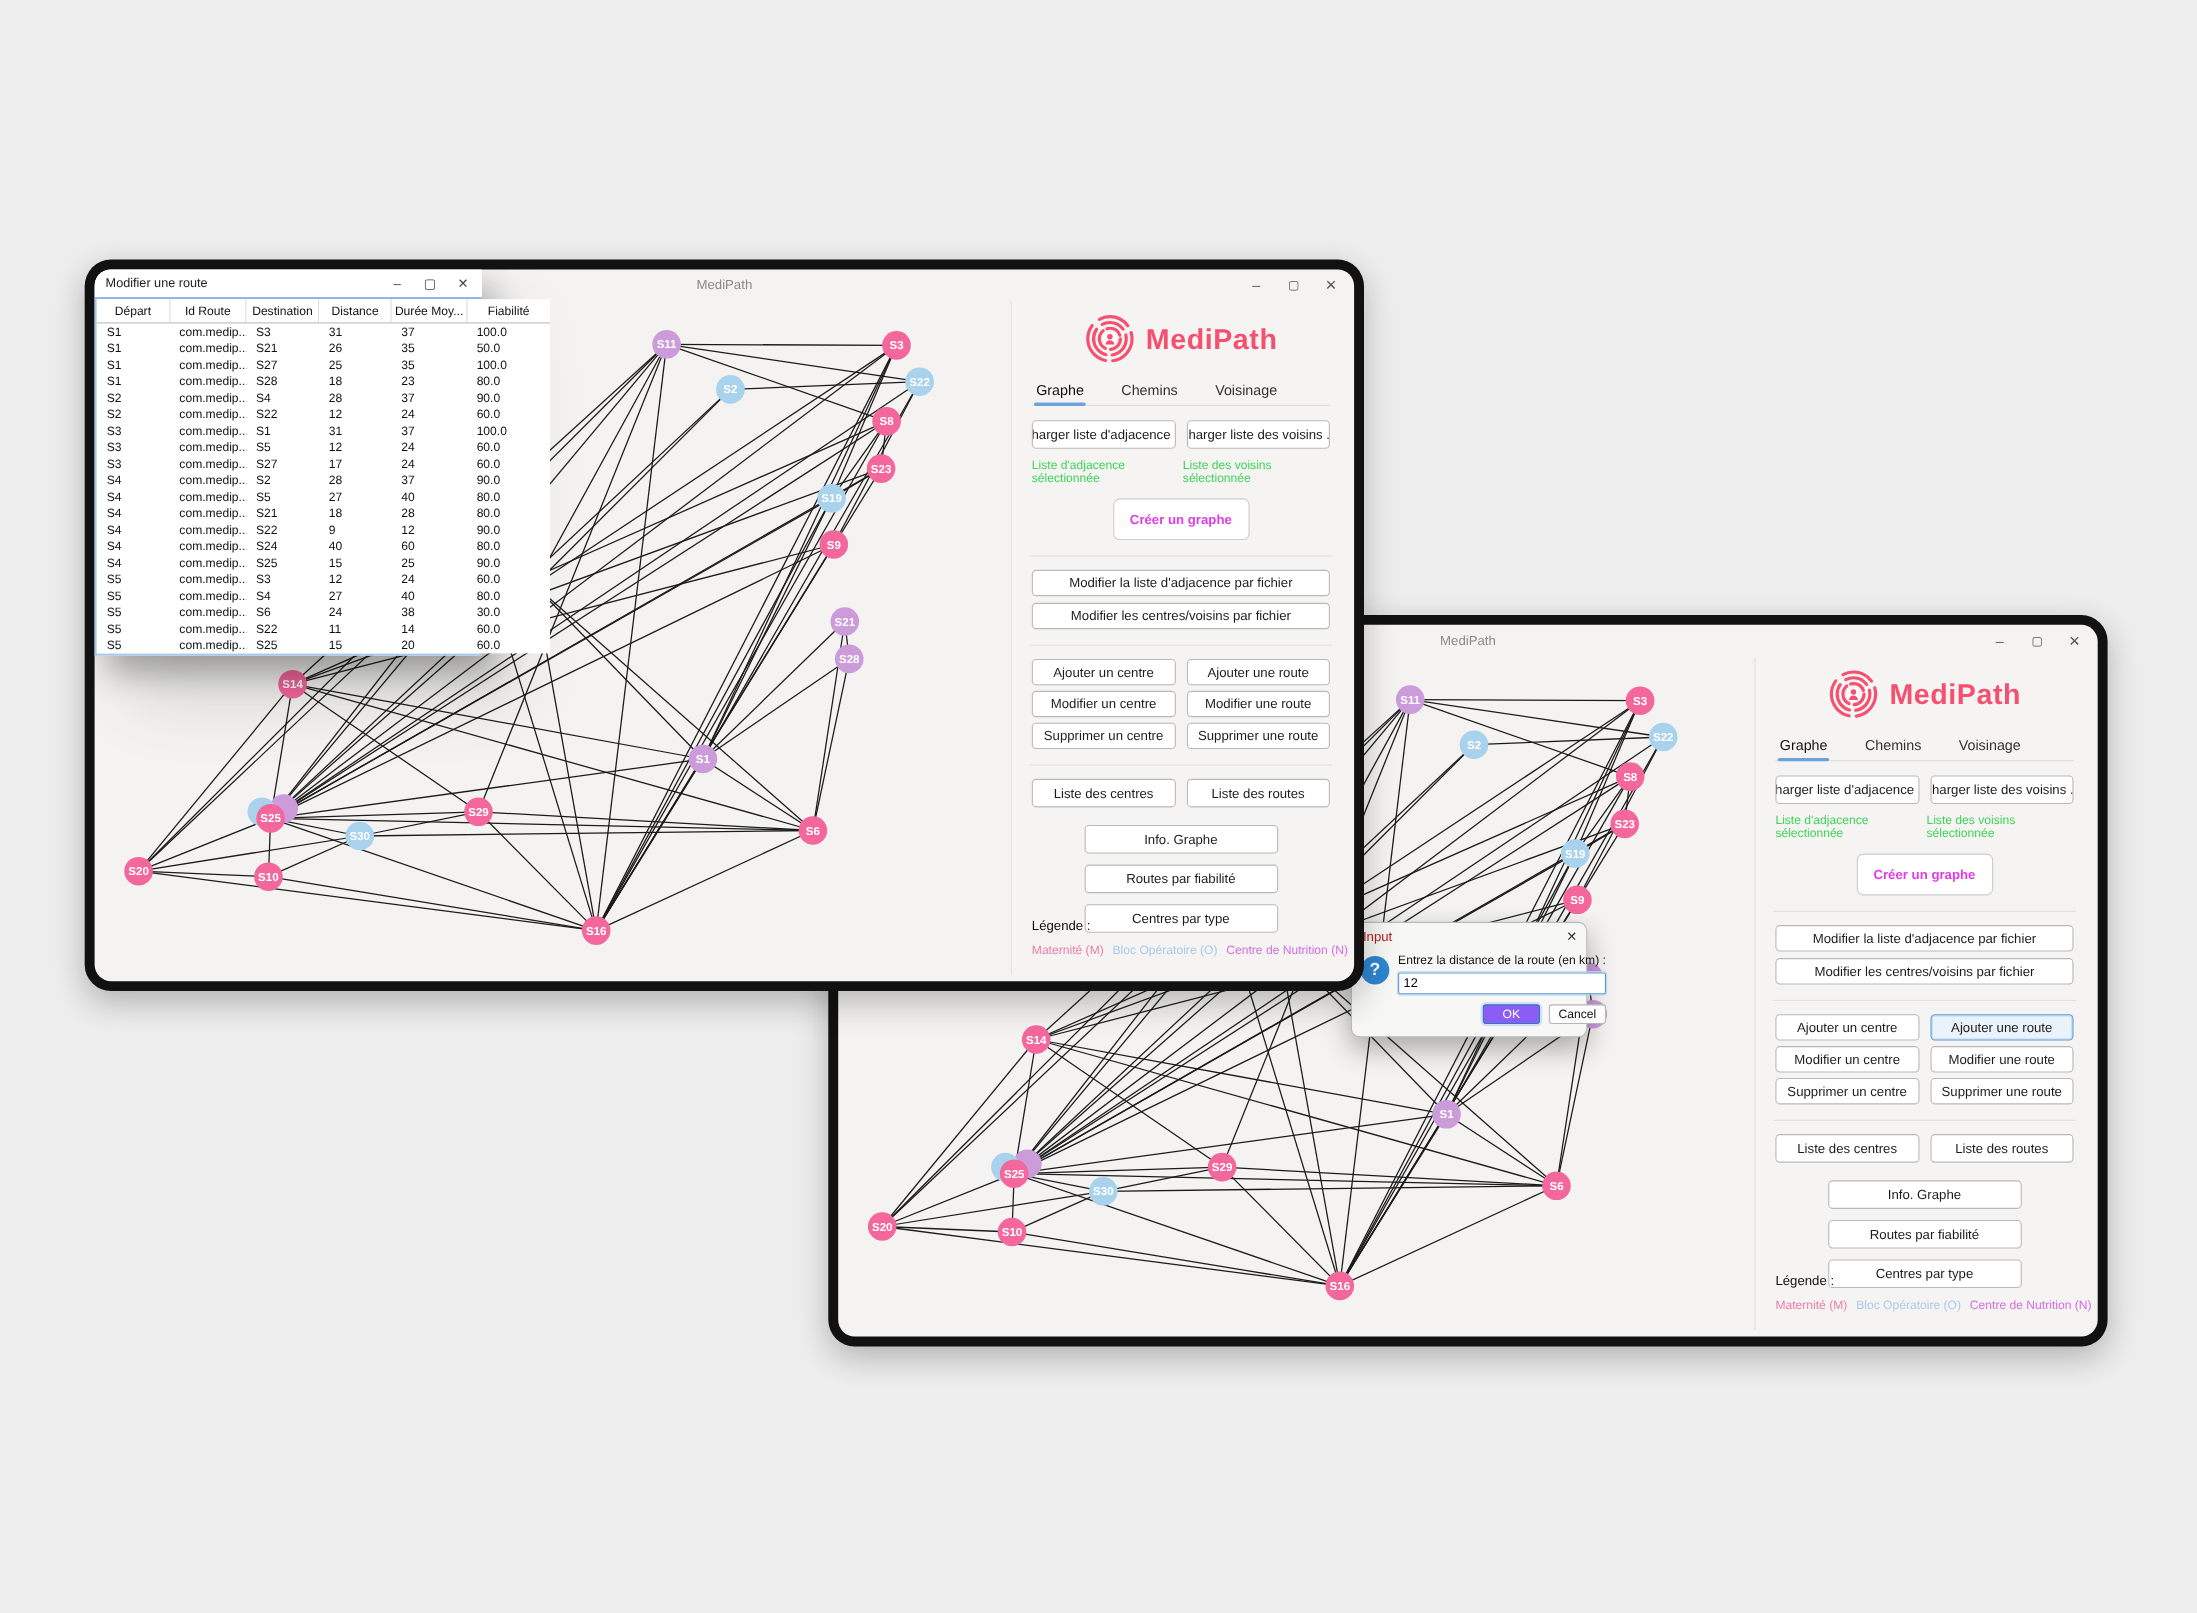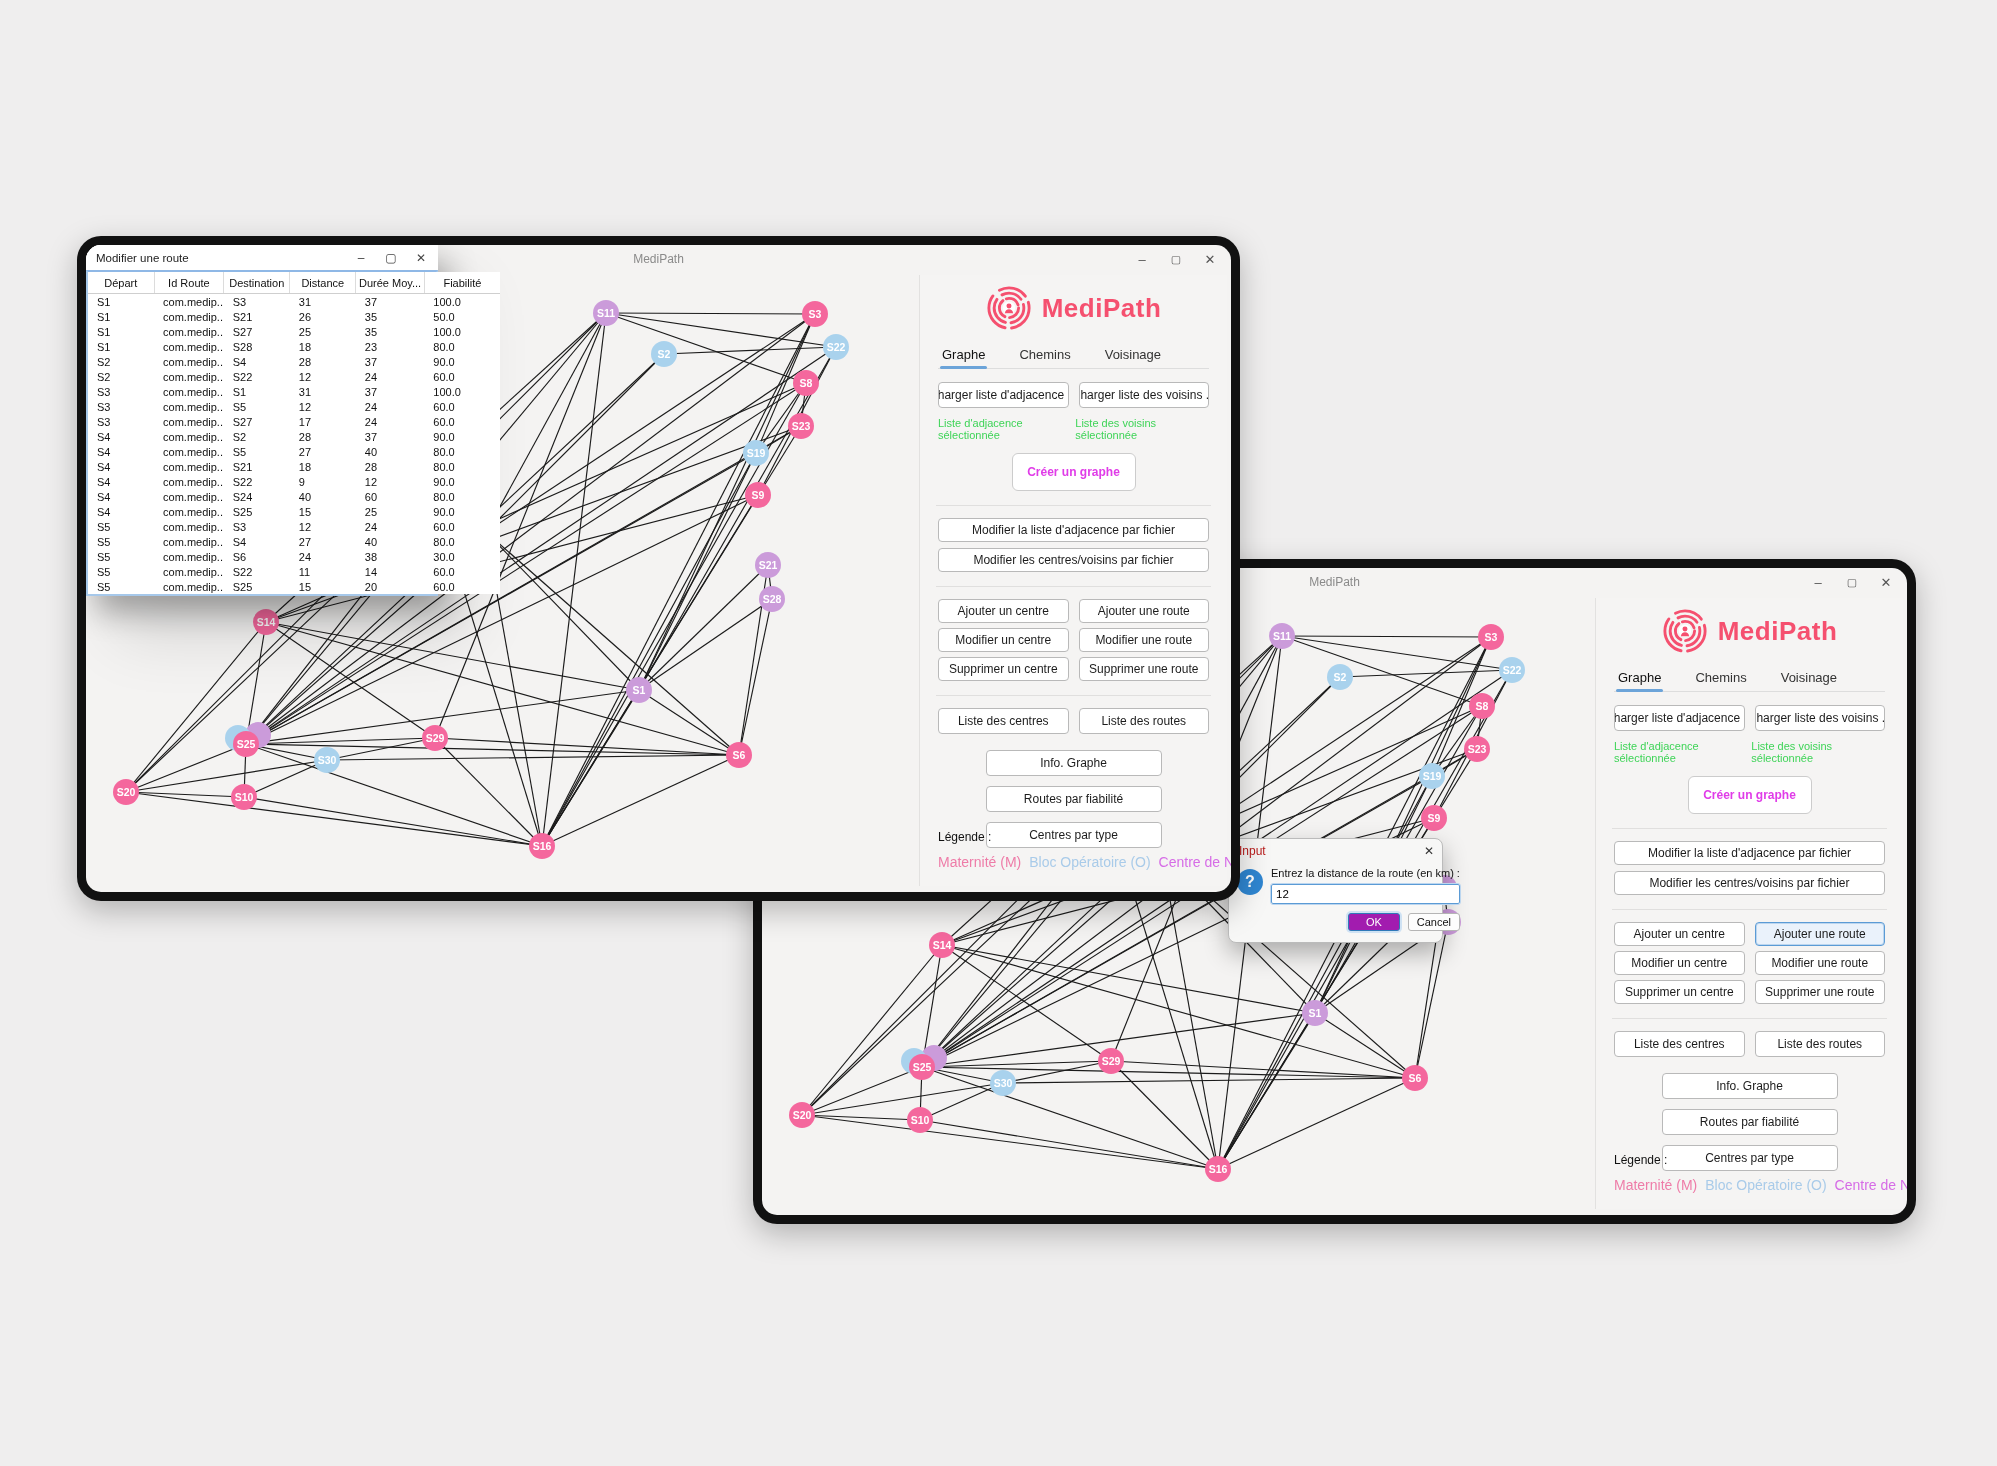--- a/index.html
+++ b/index.html
@@ -43,21 +43,21 @@
        color:#e03ce8;font-weight:bold;font-size:12px;display:flex;align-items:center;justify-content:center;}
   .pdivider{border:none;border-top:1px solid #e0dfde;margin:14px -2px 12px -2px;}
   .wide .btn{height:24px;margin:6px 0;}
   .grid-row{display:flex;justify-content:space-between;gap:10px;margin:5px 0;}
   .grid-row .btn{flex:1 1 0;height:24px;}
   .btn.focused{background:#eaf2fb;border:1px solid #5b9bd5;box-shadow:0 0 0 1px #bcd6ef inset;}
   .center-stack{display:flex;flex-direction:column;align-items:center;text-align:right;}
   .center-stack .btn{width:176px;}
   .legend{position:absolute;left:18px;right:20px;bottom:16px;}
   .legend-title{font-size:12px;color:#111;}
-  .legend-items{display:flex;justify-content:space-between;margin-top:10px;font-size:14px;white-space:nowrap;gap:8px;}
+  .legend-items{display:flex;justify-content:space-between;margin-top:10px;font-size:11px;white-space:nowrap;gap:8px;}
 
   
   .modal-table{position:absolute;left:0;top:0;width:352px;z-index:40;background:#fff;
         box-shadow:10px 16px 28px rgba(0,0,0,.30), 30px 40px 60px rgba(0,0,0,.12);}
   .mt-titlebar{height:25px;background:#fff;display:flex;align-items:center;position:relative;}
   .mt-titlebar .ttl{font-size:11.5px;color:#222;padding-left:10px;}
   .mt-ctrl{position:absolute;right:2px;top:0;height:25px;display:flex;align-items:center;}
   .mt-ctrl span{width:30px;text-align:center;font-size:12px;color:#444;}
   .mt-body{border:2px solid #a6c8ea;border-top:2px solid #8fb8e6;}
   table.routes{border-collapse:collapse;table-layout:fixed;width:412px;background:#fff;}
@@ -76,21 +76,21 @@
   .qicon{width:26px;height:26px;border-radius:50%;background:#2f86d1;color:#fff;font-weight:bold;
         font-size:16px;display:flex;align-items:center;justify-content:center;flex:0 0 auto;margin-top:4px;}
   .dlg-main{flex:1 1 auto;}
   .dlg-label{font-size:11px;color:#111;margin-top:2px;white-space:nowrap;}
   .dlg-input{width:100%;box-sizing:border-box;height:20px;margin-top:5px;border:1px solid #5b9bd5;
         outline:1px solid #bcd6ef;border-radius:2px;font-size:11.5px;padding:0 4px;background:#fff;
         font-family:"Liberation Sans",sans-serif;}
   .dlg-btns{display:flex;justify-content:flex-end;gap:8px;margin-top:9px;padding-right:0;}
   .dlg-btn{height:18px;min-width:52px;border-radius:3px;font-size:11px;display:flex;align-items:center;
         justify-content:center;box-sizing:border-box;}
-  .dlg-ok{background:#a21caf;color:#fff;border:1px solid #2f79b8;box-shadow:0 0 0 2px #cfe2f3;}
+  .dlg-ok{background:#8b5cf6;color:#fff;border:1px solid #2f79b8;box-shadow:0 0 0 2px #cfe2f3;}
   .dlg-cancel{background:#fdfdfd;color:#111;border:1px solid #b5b5b5;}
 </style>
 </head>
 <body>
 
 <div id="stage">
 
   <section class="appwin" id="win2">
     <div class="inner">
       <div class="titlebar">

